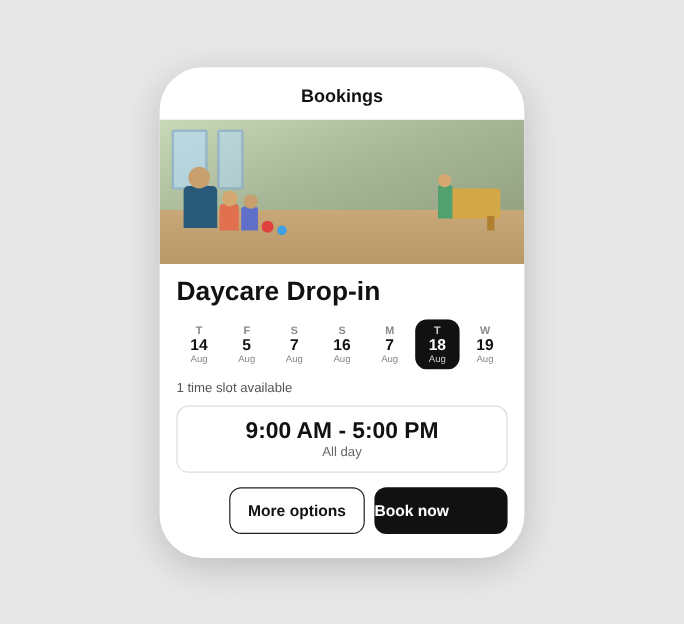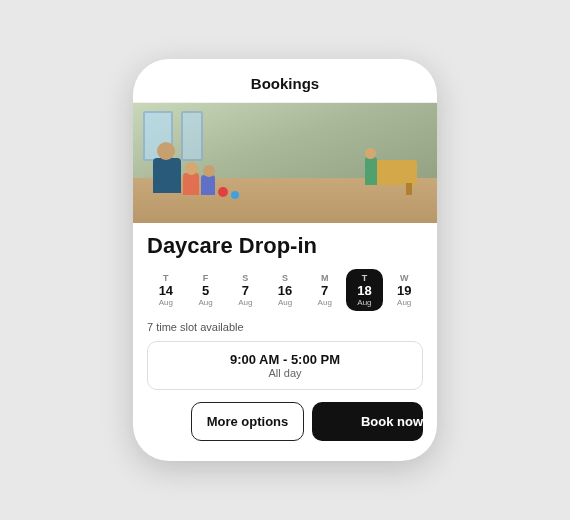--- a/index.html
+++ b/index.html
@@ -240,21 +240,21 @@
       margin-bottom: 8px;
     }
     .time-slot {
       border: 1.5px solid #ddd;
       border-radius: 10px;
       padding: 10px;
       text-align: center;
       margin-bottom: 12px;
     }
     .time-slot .time-range {
-      font-size: 13px;
+      font-size: 19px;
       font-weight: 700;
       color: #111;
     }
     .time-slot .all-day {
       font-size: 11px;
       color: #666;
     }
     .buttons {
       display: flex;
       gap: 8px;
@@ -275,21 +275,21 @@
     .btn-book {
       flex: 1;
       padding: 11px 0;
       background: #111;
       border: none;
       border-radius: 10px;
       font-size: 13px;
       font-weight: 600;
       color: #fff;
       cursor: pointer;
-      text-align: right;
+      text-align: left;
     }
   </style>
 </head>
 <body>
 
 <div class="phone">
   <div class="header">
     <span>Bookings</span>
   </div>
 
@@ -346,21 +346,21 @@
         <span class="day-num">18</span>
         <span class="month">Aug</span>
       </div>
       <div class="date-item">
         <span class="day-letter">W</span>
         <span class="day-num">19</span>
         <span class="month">Aug</span>
       </div>
     </div>
 
-    <div class="slots-label">7 time slot available</div>
+    <div class="slots-label">1 time slot available</div>
 
     <div class="time-slot">
       <div class="time-range">9:00 AM - 5:00 PM</div>
       <div class="all-day">All day</div>
     </div>
 
     <div class="buttons">
       <button class="btn-more">More options</button>
       <button class="btn-book">Book now</button>
     </div>

